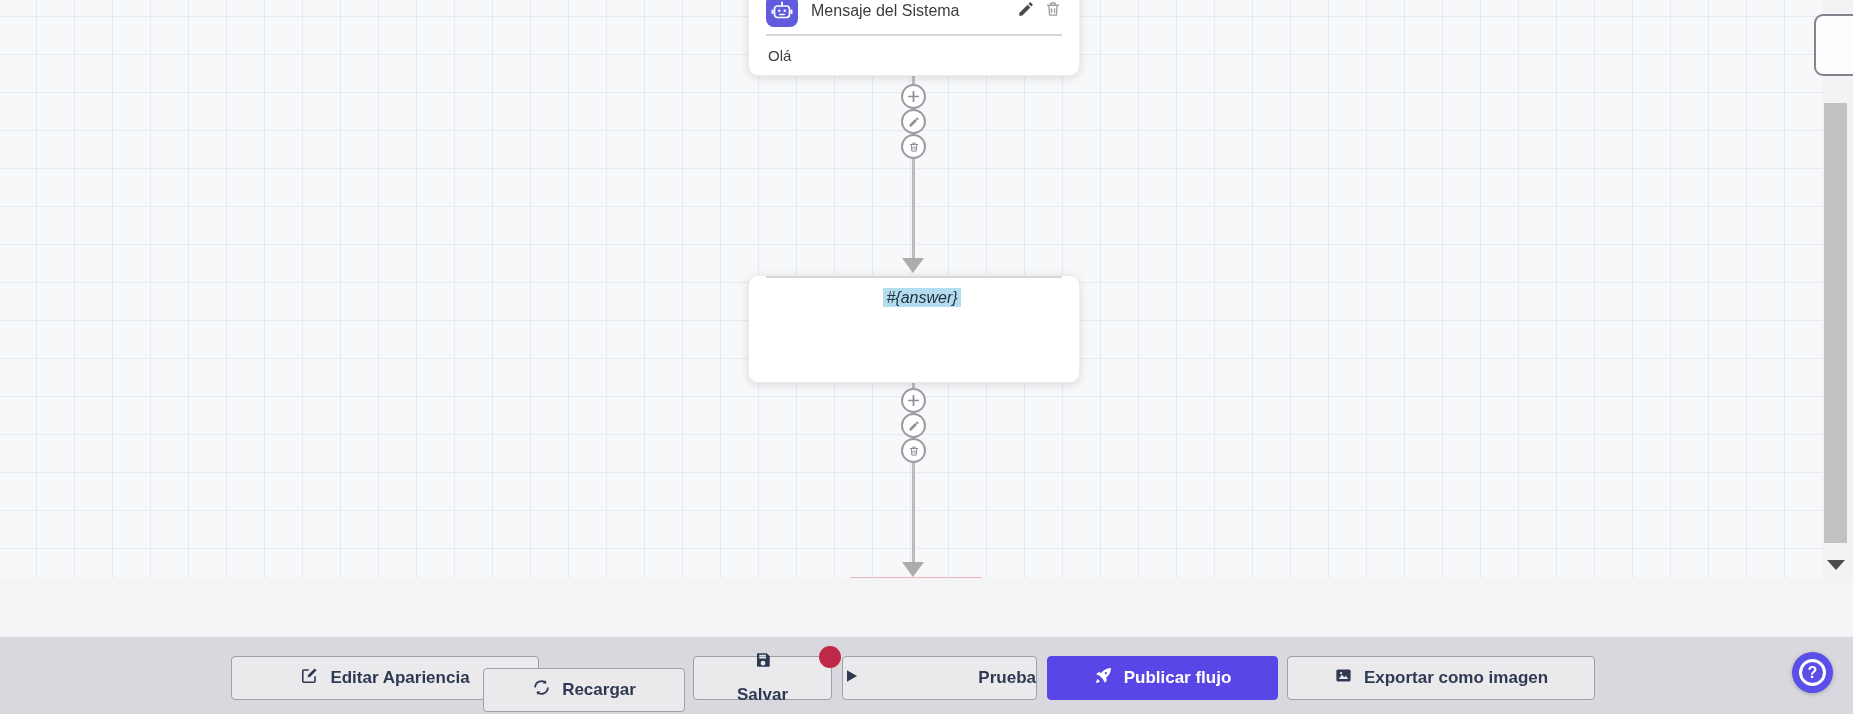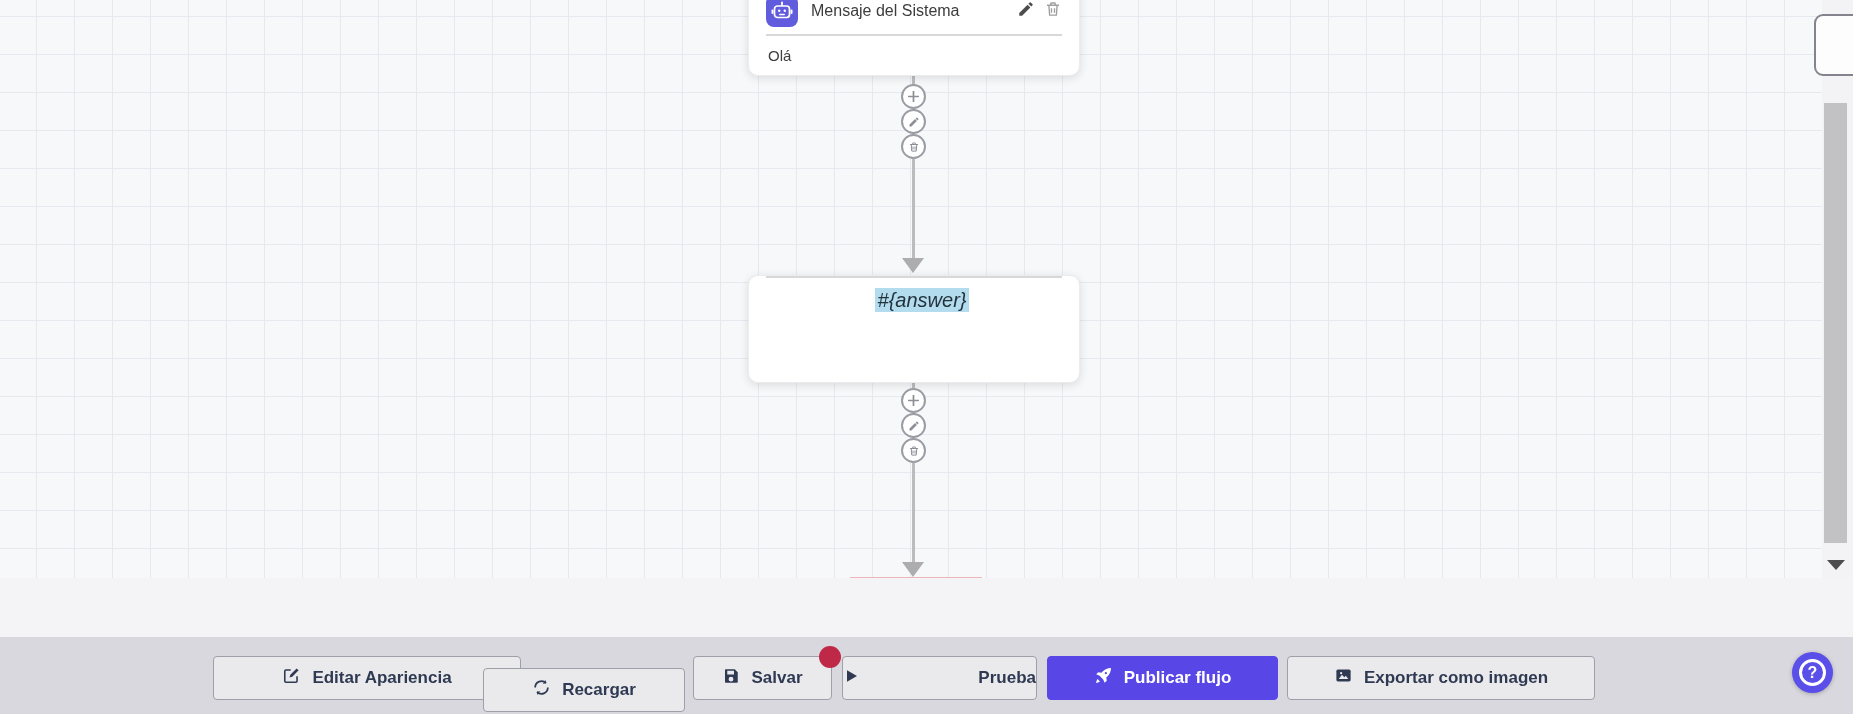--- a/index.html
+++ b/index.html
@@ -25,21 +25,21 @@
   .node-header{display:flex;align-items:center;gap:13px;padding:10px 17px 7px 17px;}
   .node-icon{width:32px;height:32px;border-radius:8px;flex:0 0 32px;display:flex;align-items:center;justify-content:center;}
   .node-icon.bot{background:#615cdd;}
   .node-icon.user{background:#29b1dc;}
   .node-title{font-weight:normal;font-size:16px;color:#3c3c3c;flex:1 1 auto;white-space:nowrap;}
   .node-actions{display:flex;align-items:center;gap:9px;}
   .act-edit{color:#4d4d4d;}
   .act-del{color:#9f9f9f;}
   .node-divider{height:2px;background:#d8d8d8;margin:0 17px;}
   .node-body{padding:11px 3px 13px 19px;font-size:15px;color:#3e3e3e;}
-  .node-body.centered{text-align:center;font-style:italic;font-size:20px;}
+  .node-body.centered{text-align:center;font-style:italic;font-size:16px;}
   .hl{background:#b3dcee;padding:1px 3px;color:#23323a;}
   
   .conn-line{position:absolute;left:912px;width:3px;background:#bcbcbc;}
   .conn-arrow{position:absolute;left:902px;width:0;height:0;
     border-left:11px solid transparent;border-right:11px solid transparent;border-top:15px solid #adadad;}
   .conn-btn{
     position:absolute;left:901px;width:25px;height:25px;border-radius:50%;
     background:#fff;border:2px solid #9c9ca4;color:#8e8e96;
     display:flex;align-items:center;justify-content:center;font-size:15px;line-height:1;
   }
@@ -159,42 +159,42 @@
   </div>
   <div class="conn-btn" style="top:438px;">
     <svg width="12" height="12" viewBox="0 0 24 24" fill="none" stroke="currentColor" stroke-width="2">
         <path d="M4 7h16M9 7V4.8A1 1 0 0 1 10 4h4a1 1 0 0 1 1 1V7M6.5 7l1 13.2h9L17.5 7M10 11v6M14 11v6"></path>
       </svg>
   </div>
 
   <div class="band-light"></div>
   <div class="toolbar"></div>
 
-  <button class="tb-btn" style="left:213px;width:308px;align-items:center;">
+  <button class="tb-btn" style="left:231px;width:308px;align-items:center;">
     <span>
       <svg width="19" height="19" viewBox="0 0 24 24" fill="none" stroke="currentColor" stroke-width="2">
         <path d="M11 5H5a1.5 1.5 0 0 0-1.5 1.5V19A1.5 1.5 0 0 0 5 20.5h12.5A1.5 1.5 0 0 0 19 19v-6"></path>
         <path d="M9.5 14.5l1-3.5 8-8 2.5 2.5-8 8-3.5 1z" fill="currentColor" stroke="none"></path>
       </svg>
     </span>
     <span>Editar Apariencia</span>
   </button>
 
   <button class="tb-btn" style="left:483px;width:202px;margin-top:12px;">
     <span>
       <svg width="19" height="19" viewBox="0 0 24 24" fill="none" stroke="currentColor" stroke-width="2.2">
         <path d="M20 12a8 8 0 0 1-13.7 5.6M4 12a8 8 0 0 1 13.7-5.6"></path>
         <path d="M17.2 2.5l.6 4.2-4.2.6" fill="currentColor" stroke="none"></path>
         <path d="M6.8 21.5l-.6-4.2 4.2-.6" fill="currentColor" stroke="none"></path>
       </svg>
     </span>
     <span>Recargar</span>
   </button>
 
-  <button class="tb-btn" style="left:693px;width:139px;">
+  <button class="tb-btn" style="left:693px;width:139px;flex-direction:column;">
     <span>
       <svg width="18" height="18" viewBox="0 0 24 24" fill="currentColor">
         <path d="M5 3h12l4 4v13a1 1 0 0 1-1 1H5a1 1 0 0 1-1-1V4a1 1 0 0 1 1-1zm2 2v5h9V5H7zm5 8a3.2 3.2 0 1 0 0 6.4 3.2 3.2 0 0 0 0-6.4z"></path>
       </svg>
     </span>
     <span>Salvar</span>
   </button>
   <div class="red-dot"></div>
 
   <button class="tb-btn" style="left:842px;width:195px;justify-content:space-between;">

